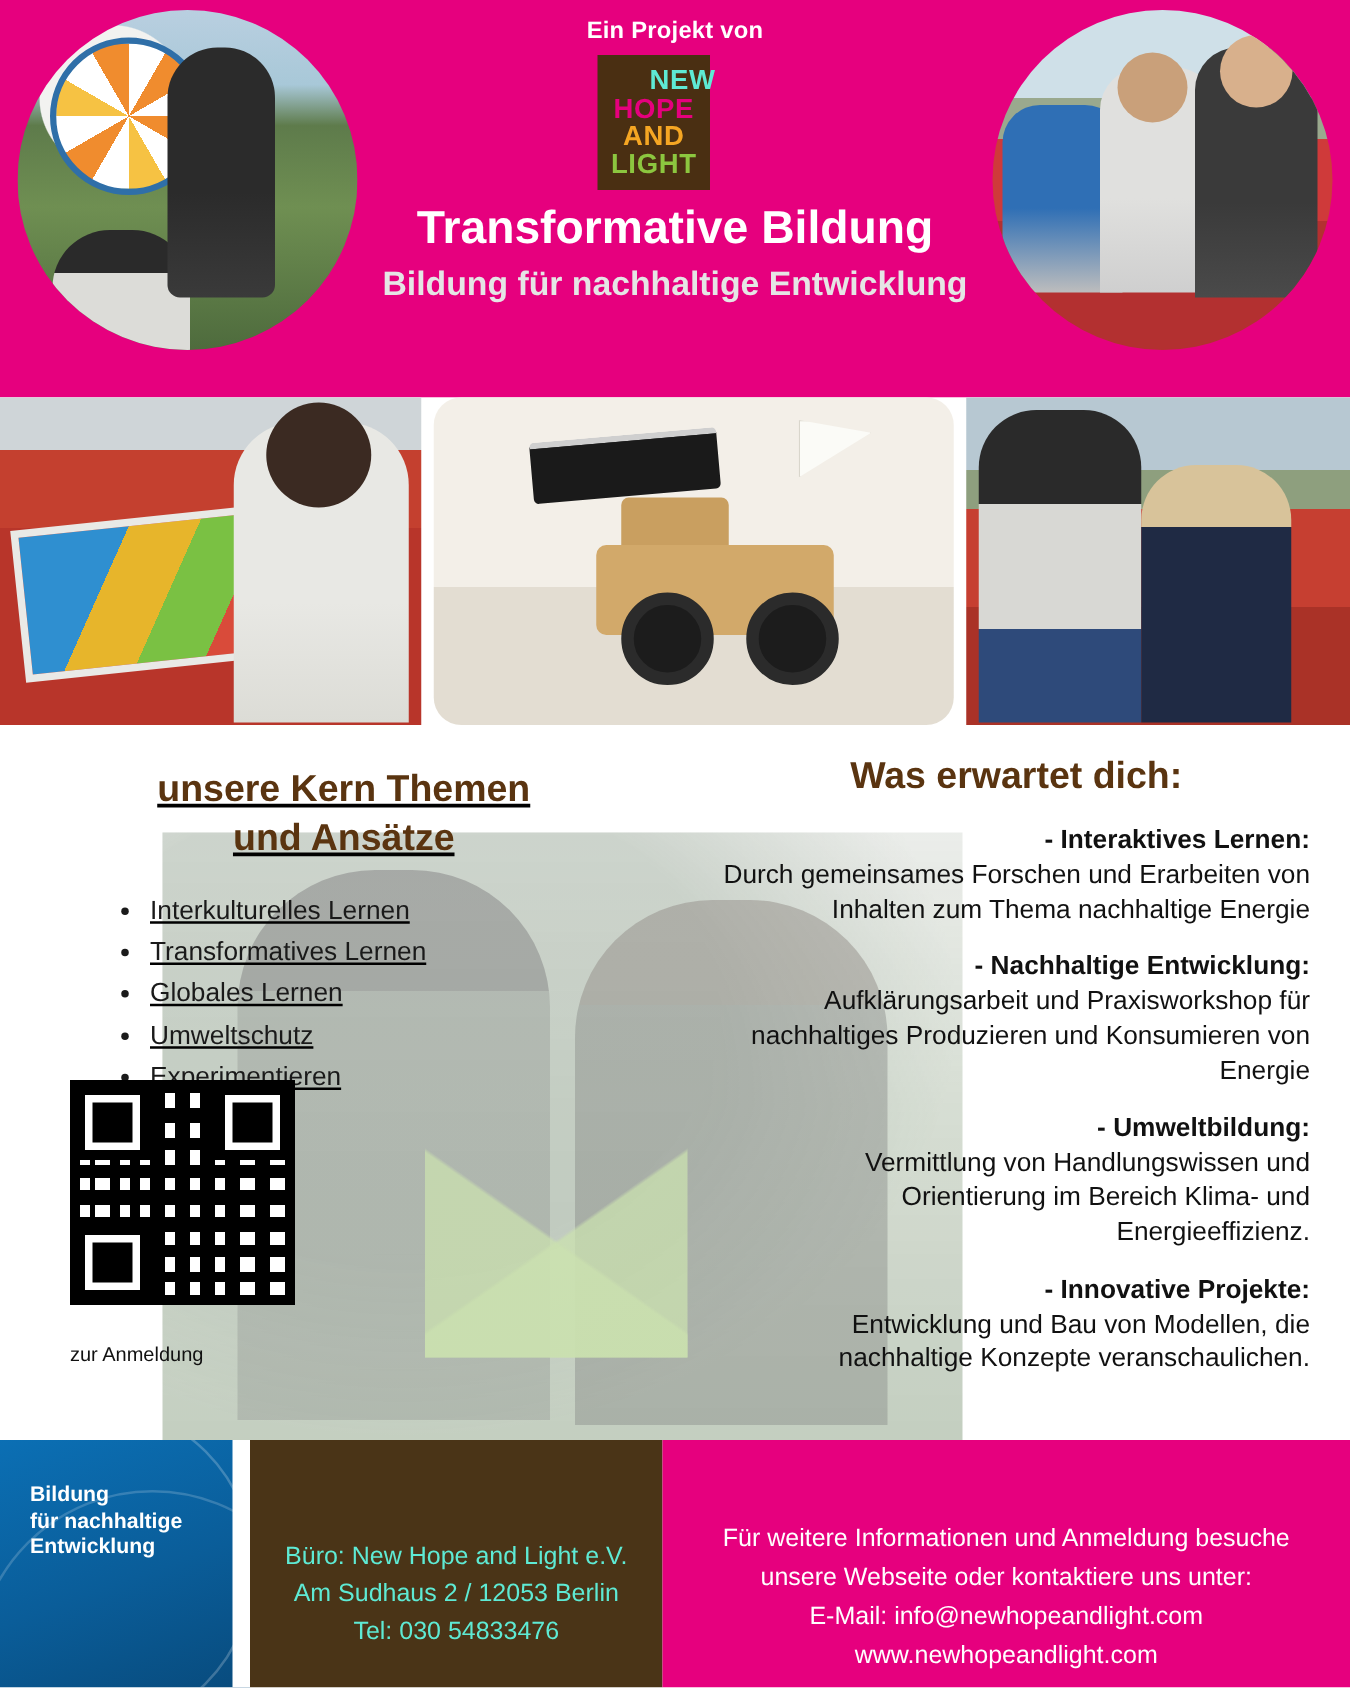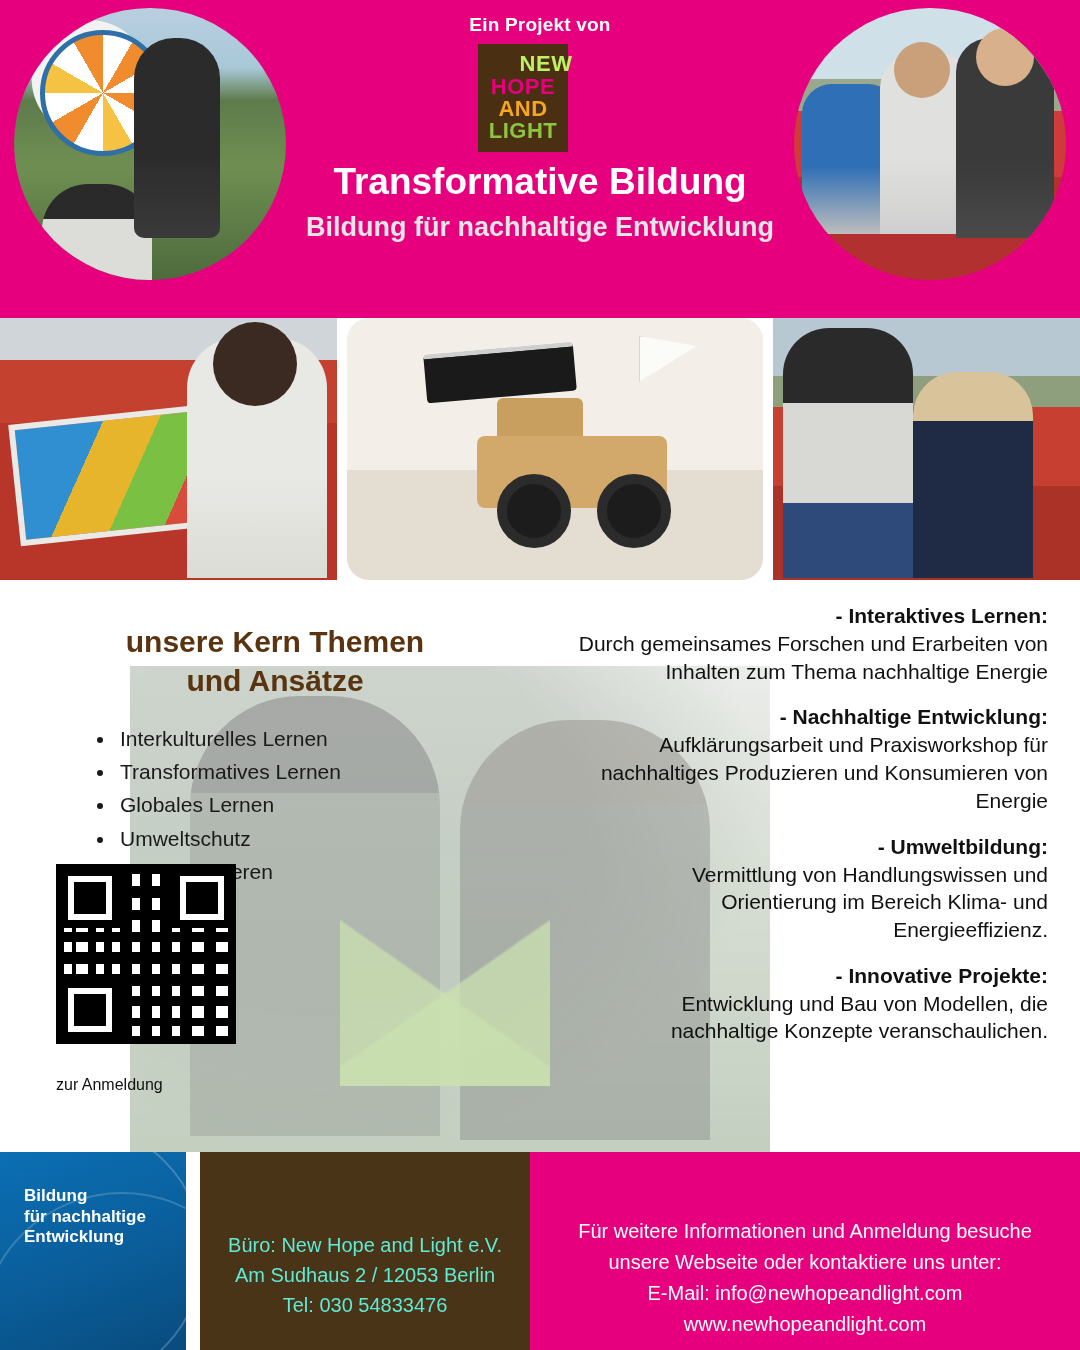--- a/index.html
+++ b/index.html
@@ -46,21 +46,21 @@
     justify-content: center;
     align-items: center;
     line-height: 1.02;
   }
   .logo-box span {
     display: block;
     font-weight: bold;
     font-size: 22px;
     letter-spacing: 0.5px;
   }
-  .logo-new { color: #bef264; margin-left: 46px; }
+  .logo-new { color: #5eead4; margin-left: 46px; }
   .logo-hope { color: #e6007e; }
   .logo-and { color: #f5a623; }
   .logo-light { color: #8cc63f; }
 
   .title-block {
     position: absolute;
     top: 160px;
     left: 0;
     width: 1080px;
     text-align: center;
@@ -255,22 +255,23 @@
   }
   .bg-photo .blades {
     position: absolute; left: 210px; top: 210px; width: 210px; height: 210px;
     background:
       linear-gradient(35deg, rgba(160,200,110,0.75) 46%, rgba(0,0,0,0) 47%),
       linear-gradient(-35deg, rgba(160,200,110,0.75) 46%, rgba(0,0,0,0) 47%);
   }
 
   .col-left {
     position: absolute;
-    left: 40px; top: 42px;
+    left: 40px; top: 32px;
     width: 470px;
+    text-decoration: underline;
   }
   .h2-left {
     color: #5a3410;
     font-size: 30px;
     font-weight: bold;
     text-align: center;
     line-height: 1.3;
     margin: 0 0 22px 0;
   }
   .bullets {
@@ -507,20 +508,21 @@
   <div class="qr-wrap">
     <div class="qr">
       <div class="finder f-tl"></div>
       <div class="finder f-tr"></div>
       <div class="finder f-bl"></div>
     </div>
   </div>
   <div class="anmeldung">zur Anmeldung</div>
 
   <div class="col-right">
+    <div class="h2-right">Was erwartet dich:</div>
 
     <div class="item">
       <div class="item-title">- Interaktives Lernen:</div>
       <div class="item-text">Durch gemeinsames Forschen und Erarbeiten von Inhalten zum Thema nachhaltige Energie</div>
     </div>
     <div class="item">
       <div class="item-title">- Nachhaltige Entwicklung:</div>
       <div class="item-text">Aufklärungsarbeit und Praxisworkshop für nachhaltiges Produzieren und Konsumieren von Energie</div>
     </div>
     <div class="item">

